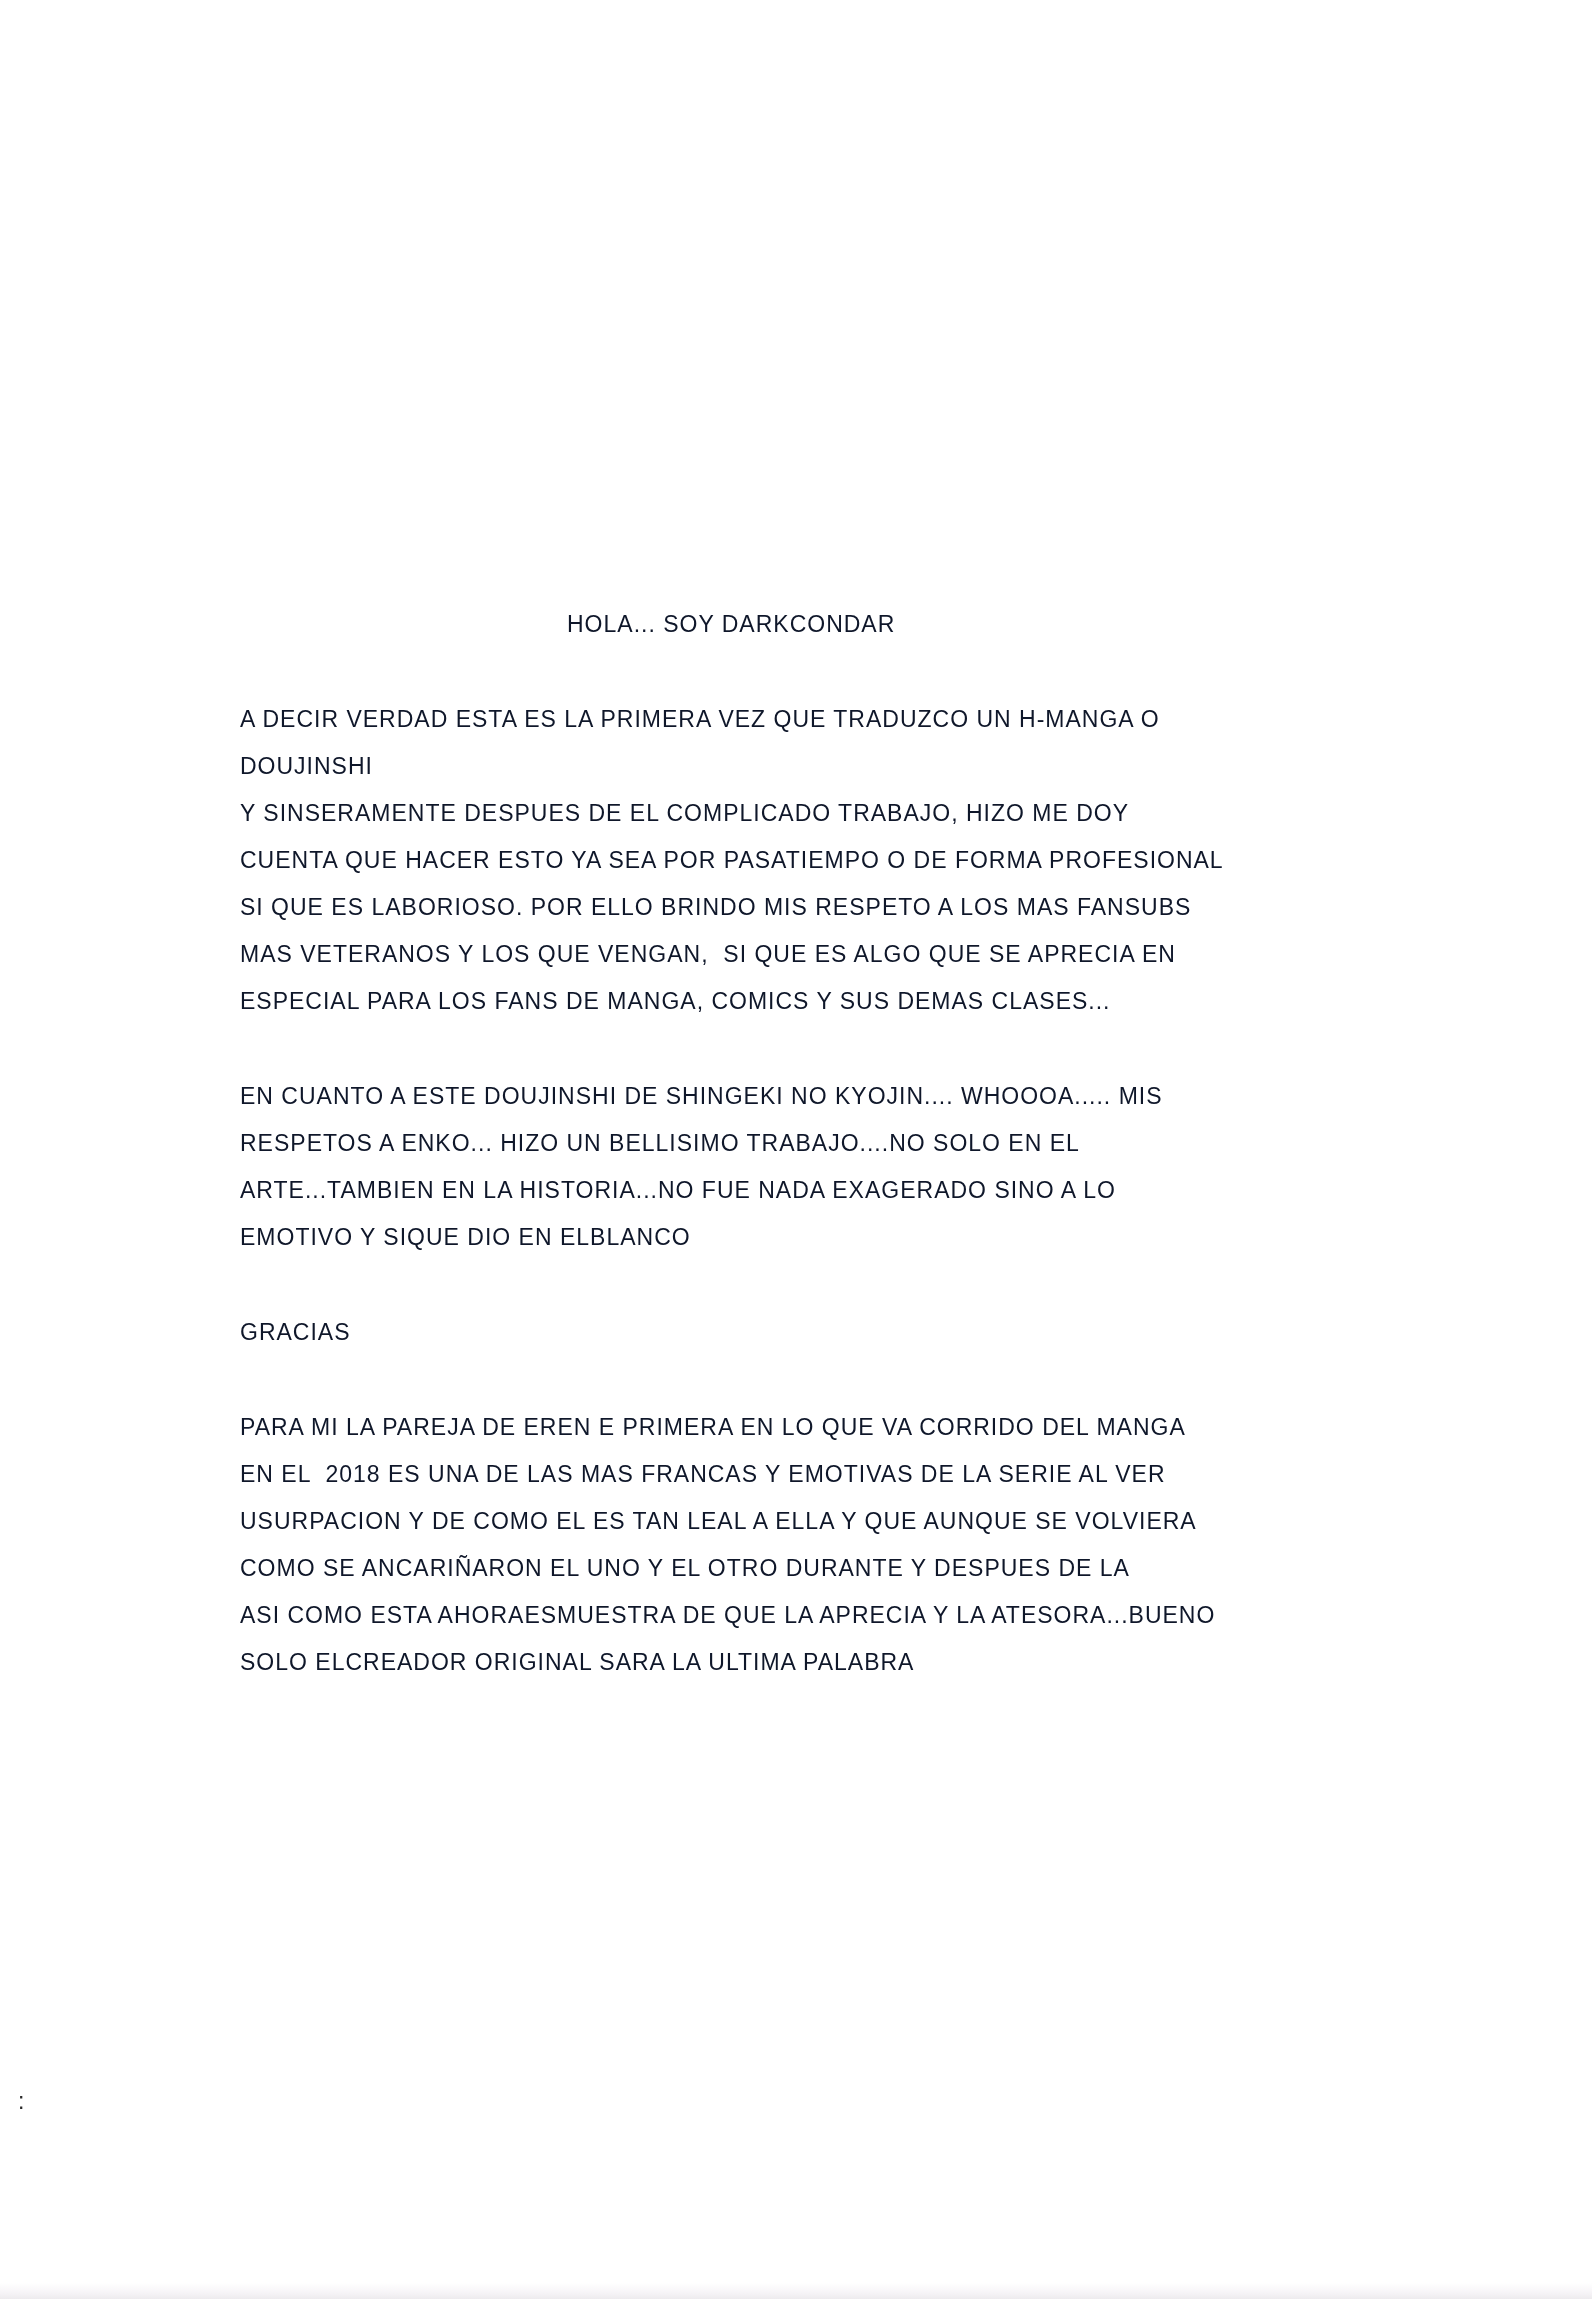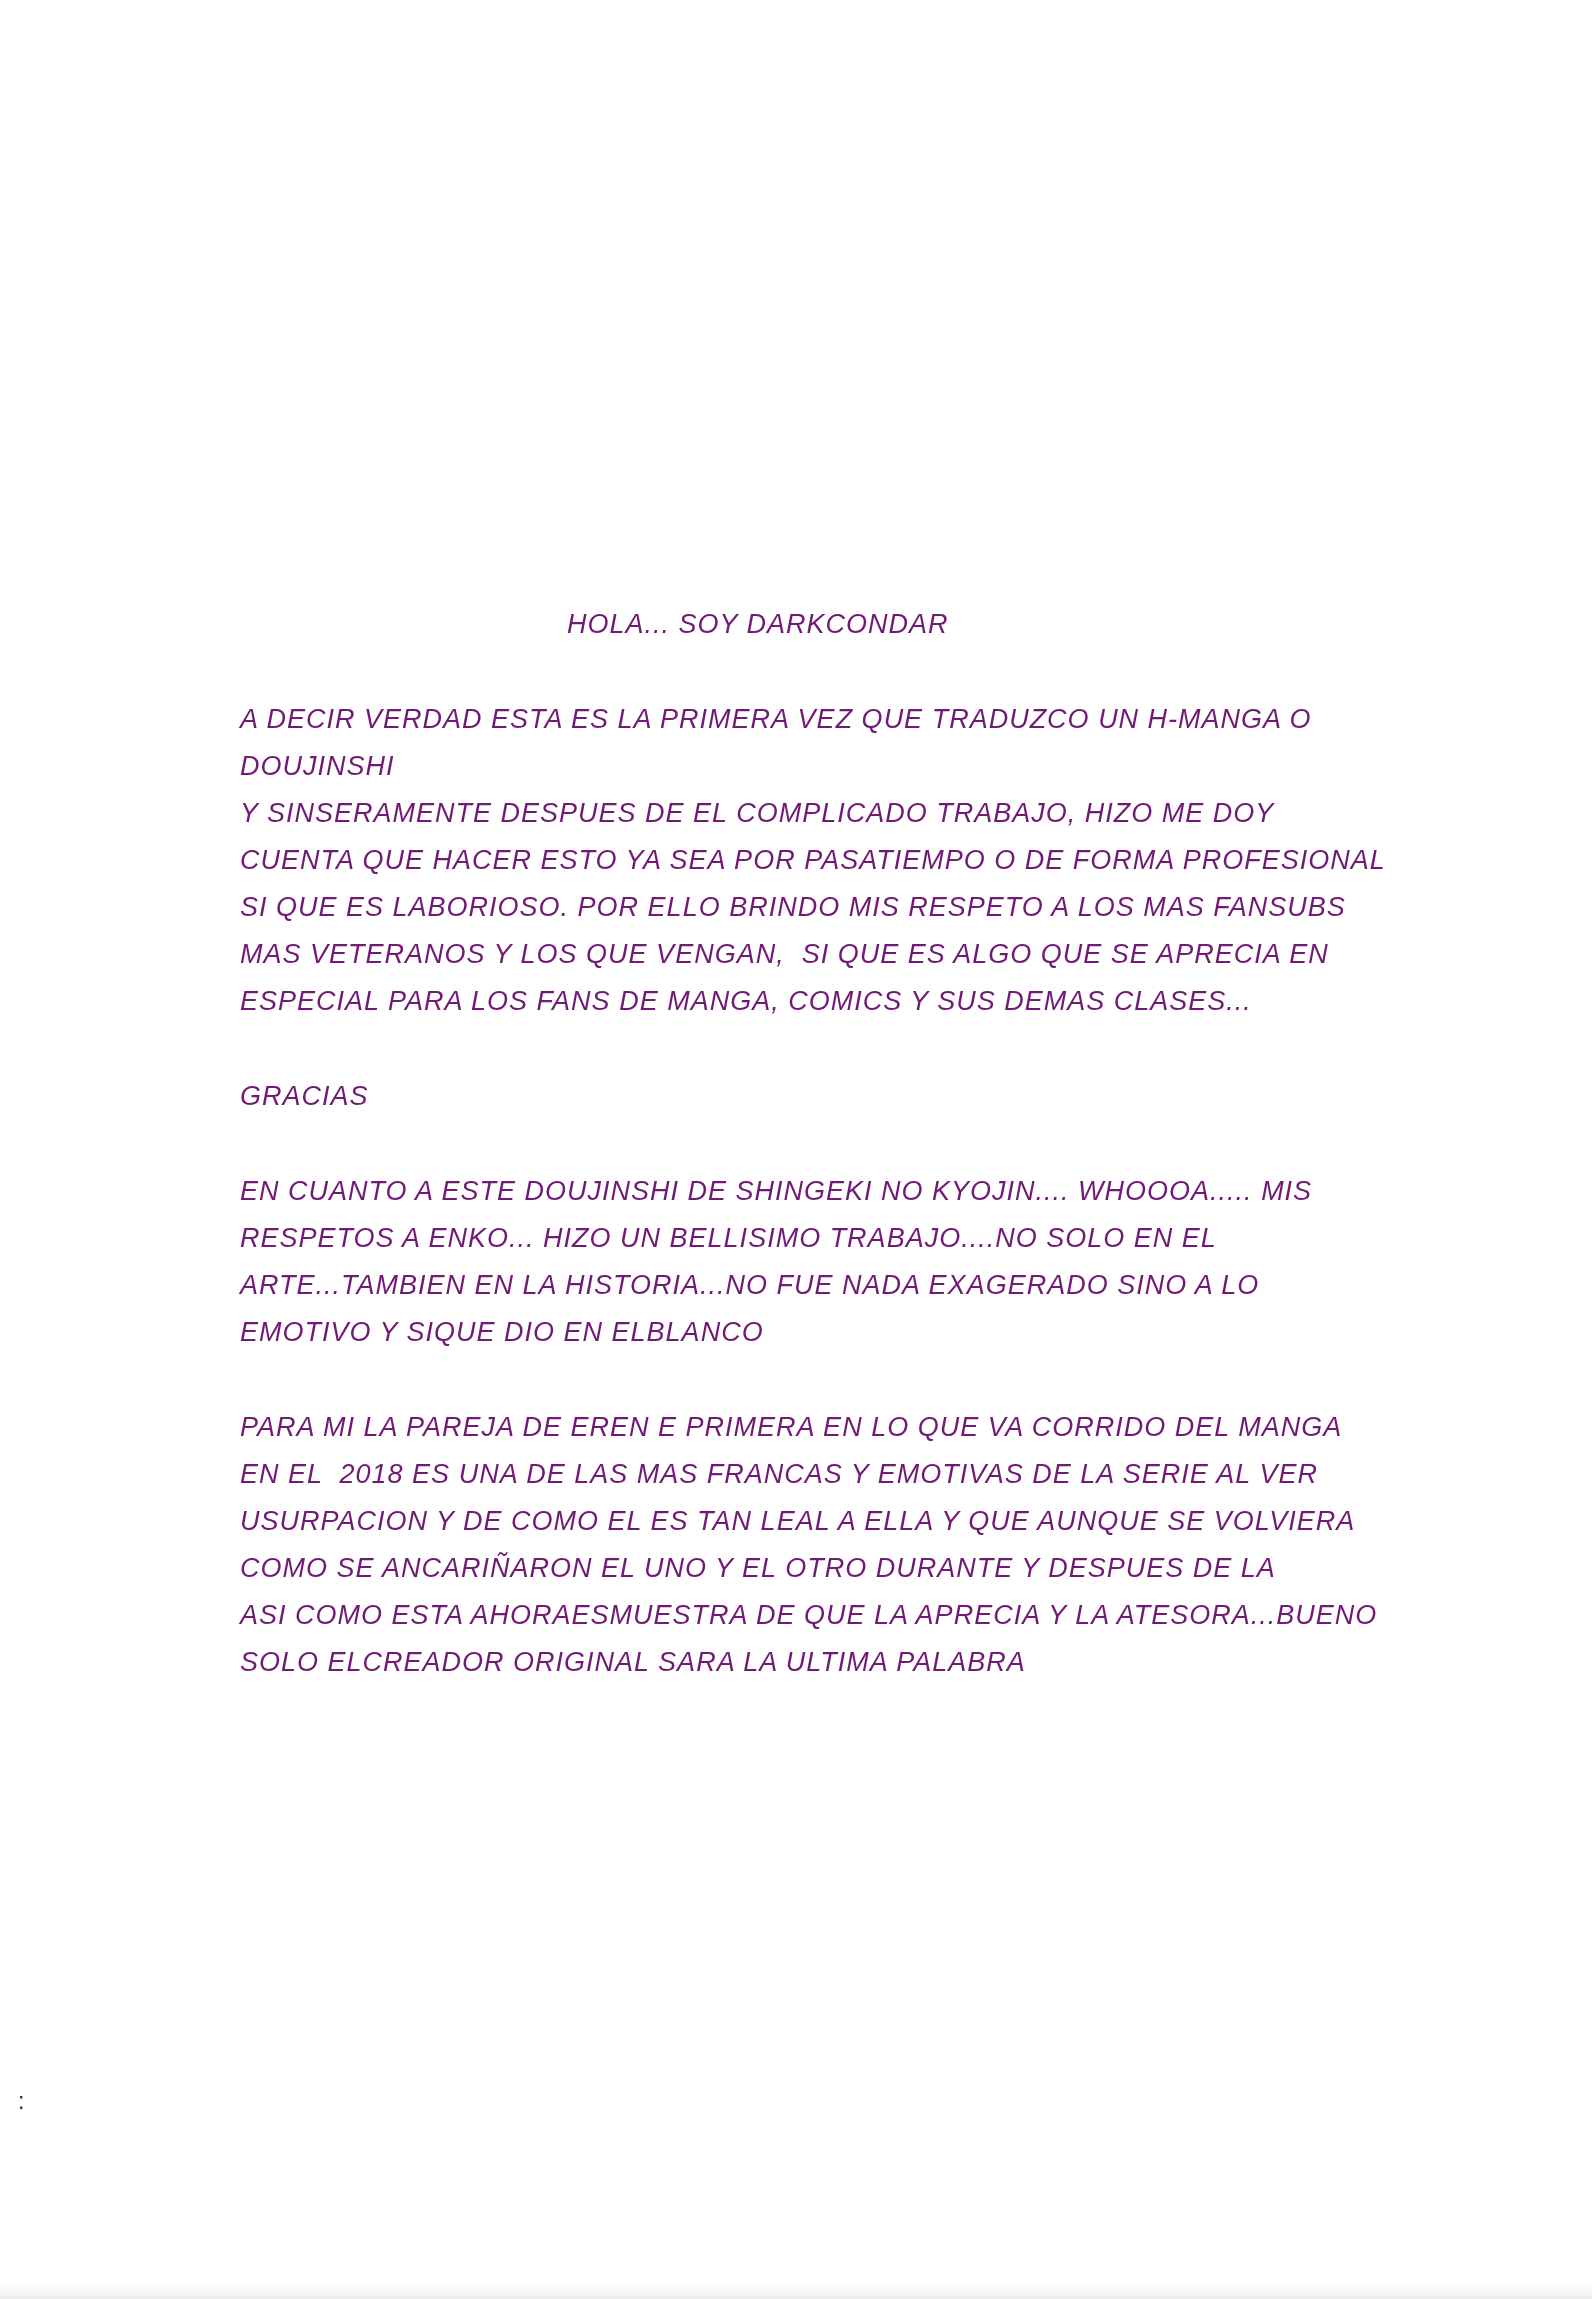--- a/index.html
+++ b/index.html
@@ -13,23 +13,22 @@
     height: 2299px;
     background: #ffffff;
     overflow: hidden;
     font-family: "Liberation Sans", "DejaVu Sans", sans-serif;
   }
   .note-content {
     position: absolute;
     left: 224px;
     top: 601px;
     right: 119px;
-    color: #701a75;
-    font-style: italic;
-    font-size: 27px;
+    color: #0f172a;
+    font-size: 23px;
     line-height: 47px;
     letter-spacing: 1px;
   }
   .note-title {
     text-indent: 343px;
     white-space: pre;
   }
   .para {
     margin-top: 48px;
     margin-left: 16px;
@@ -69,28 +68,28 @@
       <div class="line">A DECIR VERDAD ESTA ES LA PRIMERA VEZ QUE TRADUZCO UN H-MANGA O</div>
       <div class="line">DOUJINSHI</div>
       <div class="line">Y SINSERAMENTE DESPUES DE EL COMPLICADO TRABAJO, HIZO ME DOY</div>
       <div class="line">CUENTA QUE HACER ESTO YA SEA POR PASATIEMPO O DE FORMA PROFESIONAL</div>
       <div class="line">SI QUE ES LABORIOSO. POR ELLO BRINDO MIS RESPETO A LOS MAS FANSUBS</div>
       <div class="line">MAS VETERANOS Y LOS QUE VENGAN,  SI QUE ES ALGO QUE SE APRECIA EN</div>
       <div class="line">ESPECIAL PARA LOS FANS DE MANGA, COMICS Y SUS DEMAS CLASES...</div>
     </div>
 
     <div class="para">
-      <div class="line">GRACIAS</div>
-    </div>
-
-    <div class="para">
       <div class="line">EN CUANTO A ESTE DOUJINSHI DE SHINGEKI NO KYOJIN.... WHOOOA..... MIS</div>
       <div class="line">RESPETOS A ENKO... HIZO UN BELLISIMO TRABAJO....NO SOLO EN EL</div>
       <div class="line">ARTE...TAMBIEN EN LA HISTORIA...NO FUE NADA EXAGERADO SINO A LO</div>
       <div class="line">EMOTIVO Y SIQUE DIO EN ELBLANCO</div>
+    </div>
+
+    <div class="para">
+      <div class="line">GRACIAS</div>
     </div>
 
     <div class="para">
       <div class="line">PARA MI LA PAREJA DE EREN E PRIMERA EN LO QUE VA CORRIDO DEL MANGA</div>
       <div class="line">EN EL  2018 ES UNA DE LAS MAS FRANCAS Y EMOTIVAS DE LA SERIE AL VER</div>
       <div class="line">USURPACION Y DE COMO EL ES TAN LEAL A ELLA Y QUE AUNQUE SE VOLVIERA</div>
       <div class="line">COMO SE ANCARIÑARON EL UNO Y EL OTRO DURANTE Y DESPUES DE LA</div>
       <div class="line">ASI COMO ESTA AHORAESMUESTRA DE QUE LA APRECIA Y LA ATESORA...BUENO</div>
       <div class="line">SOLO ELCREADOR ORIGINAL SARA LA ULTIMA PALABRA</div>
     </div>

